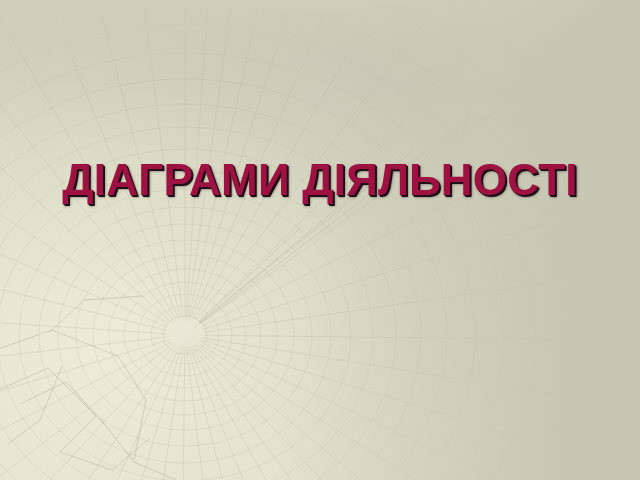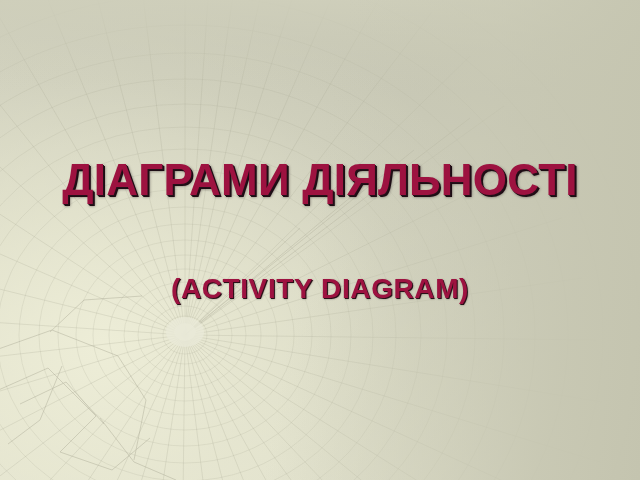--- a/index.html
+++ b/index.html
@@ -215,16 +215,15 @@
         <ellipse class="web-hub" cx="185" cy="332" rx="11" ry="9" opacity="0.85"></ellipse>
       </g>
     </svg>
   </div>
 
   <div class="web-fade"></div>
 
   <div class="text-wrap">
     <div id="slide-title">ДІАГРАМИ ДІЯЛЬНОСТІ</div>
 
-    <div id="slide-subtitle">(ACTIVITY DIAGRAM)</div>
   </div>
 
 </div>
 
 </body></html>

